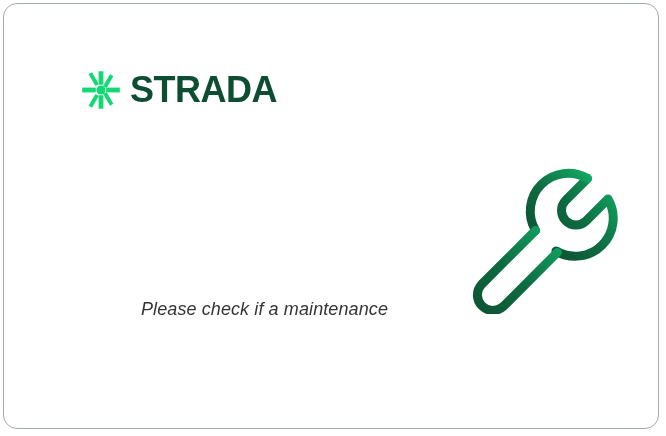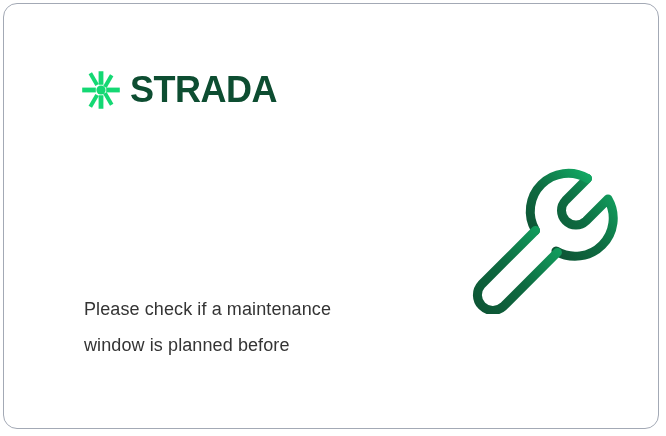--- a/index.html
+++ b/index.html
@@ -14,20 +14,21 @@
     font-family: "Liberation Sans", sans-serif;
     overflow: hidden;
   }
 
   
   .page {
     position: relative;
     width: 666px;
     height: 436px;
     background: #ffffff;
+    text-align: right;
   }
   .card {
     position: absolute;
     left: 3px;
     top: 3px;
     width: 656px;   
     height: 426px;
     box-sizing: border-box;
     background: #ffffff;
     border: 1px solid #a3a9b5;
@@ -68,28 +69,29 @@
     font-size: 38px;
     font-weight: bold;
     line-height: 1.19;
     letter-spacing: -0.8px;
     color: #262626;
   }
 
   
   .body-copy {
     position: absolute;
-    left: 80px;
+    left: 64px;
     top: 269px;
     width: 320px;
     font-size: 18px;
     font-weight: normal;
     line-height: 2.0;
     letter-spacing: 0.1px;
     color: #343434;
+    font-style: italic;
   }
   .body-copy .line {
     display: block;
     white-space: nowrap;
   }
 
   
   .wrench {
     position: absolute;
     left: 455px;
@@ -130,21 +132,20 @@
             <circle cx="20" cy="20" r="4.6"></circle>
           </g>
         </svg>
       </span>
       <span class="brand-word">STRADA</span>
     </div>
 
 
     <p class="body-copy">
       <span class="line">Please check if a maintenance</span>
-      <span class="line">window is planned before</span>
     </p>
 
     <div class="wrench">
       <svg viewBox="0 0 162 162" xmlns="http://www.w3.org/2000/svg" aria-hidden="true">
         <defs>
           <linearGradient id="wrenchGrad" x1="0" y1="1" x2="1" y2="0">
             <stop offset="0" stop-color="#0d5434"></stop>
             <stop offset="0.45" stop-color="#0e6b41"></stop>
             <stop offset="1" stop-color="#12a863"></stop>
           </linearGradient>

